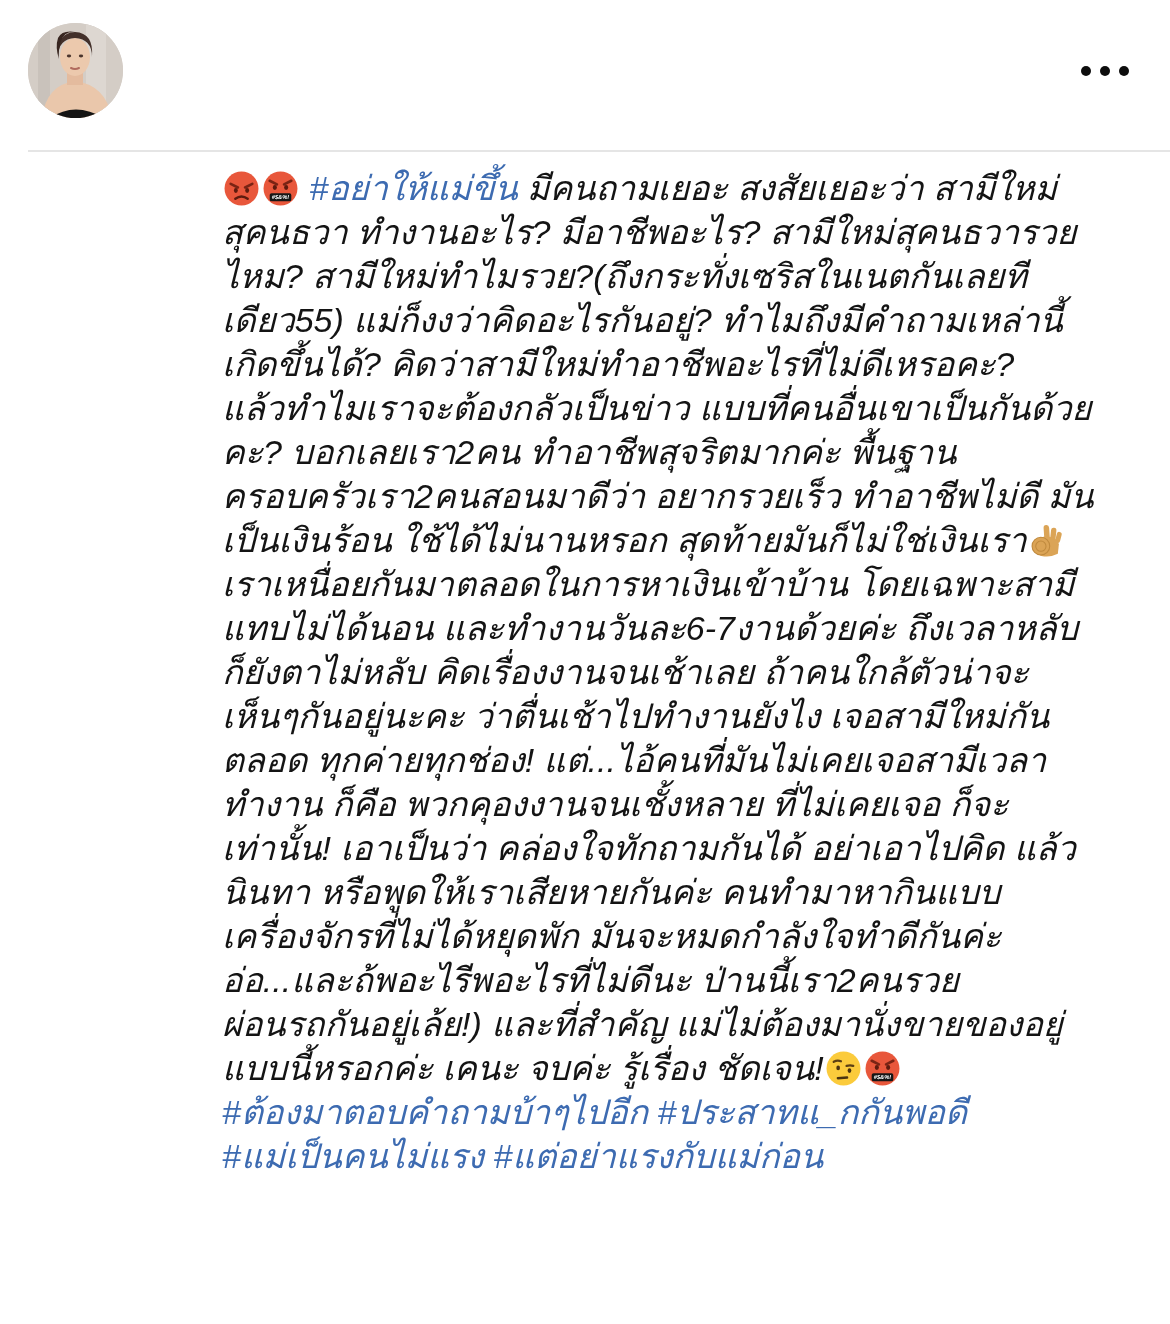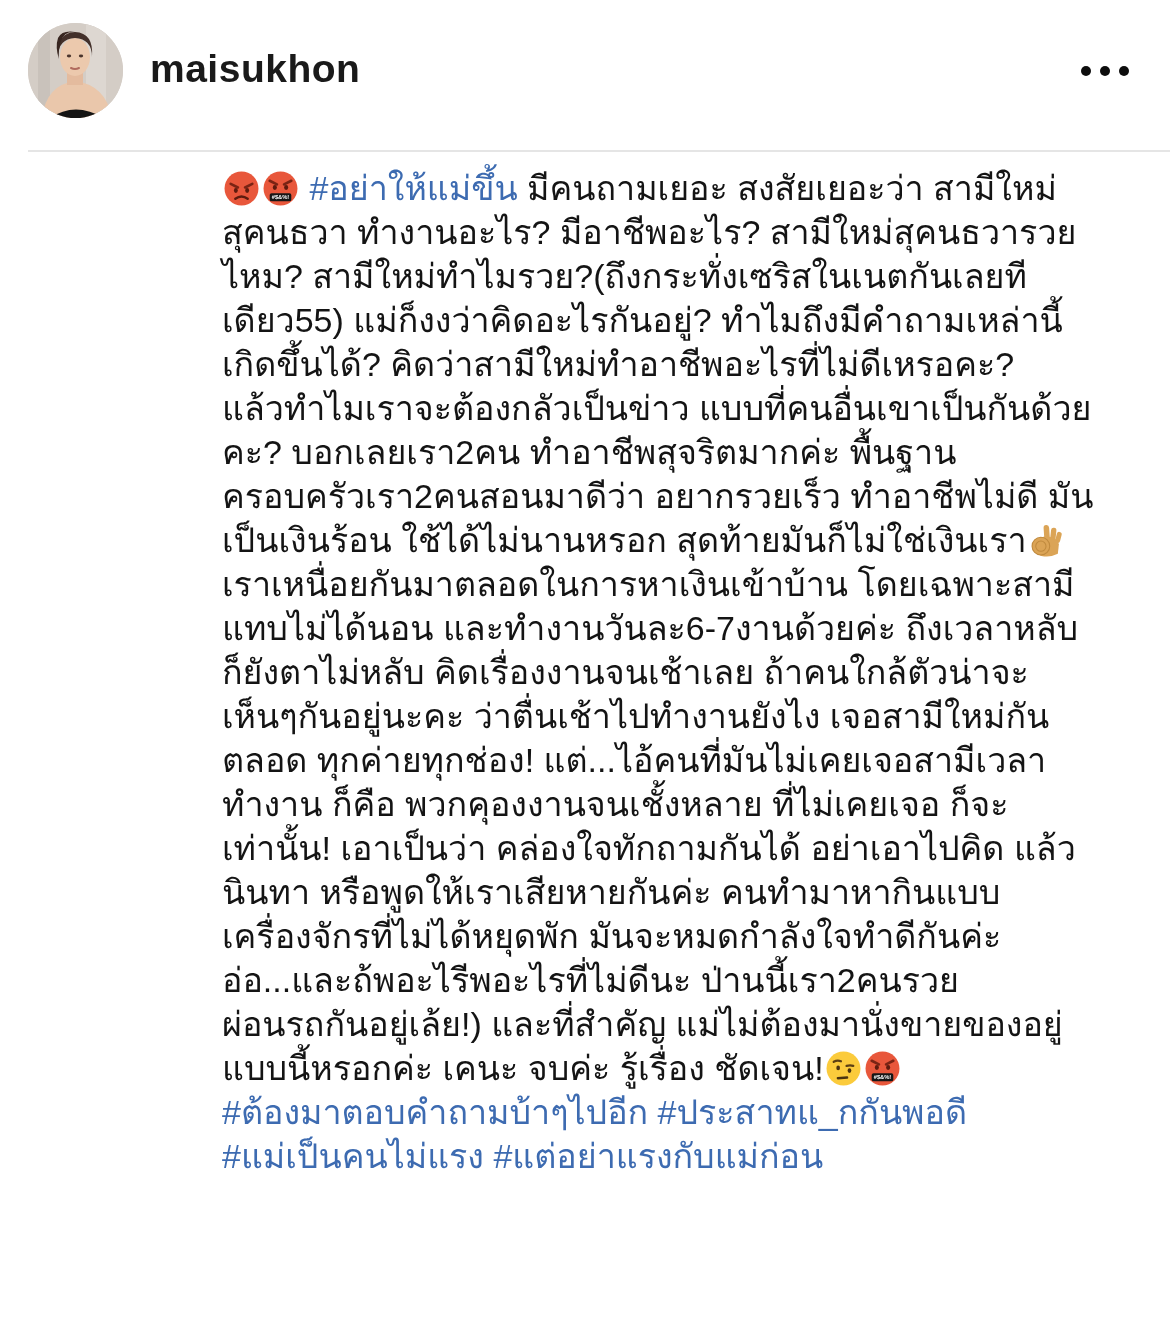--- a/index.html
+++ b/index.html
@@ -9,21 +9,21 @@
   .avatar{position:absolute;left:28px;top:23px;width:95px;height:95px;border-radius:50%;
           overflow:hidden;background:#d6cfc8;}
   .avatar svg{display:block;width:100%;height:100%;}
   .username{position:absolute;left:150px;top:47px;font-size:39px;font-weight:700;
             color:#1a1a1a;letter-spacing:0.5px;}
   .more{position:absolute;right:41px;top:66px;display:flex;gap:9px;cursor:pointer;}
   .more .dot{width:10px;height:10px;border-radius:50%;background:#0d0d0d;}
   .divider{position:absolute;top:150px;left:28px;right:0;height:2px;background:#e5e5e5;}
   
   .caption{position:absolute;left:222px;top:166px;width:780px;font-size:34px;
-           line-height:44px;color:#141414;}
+           line-height:44px;color:#141414;font-style:italic;}
   .line{height:44px;white-space:nowrap;}
   .hashtag{color:#3D6BB1;cursor:pointer;}
   .plain{color:inherit;}
   .emoji{display:inline-block;width:37px;height:37px;vertical-align:-7px;margin:0 1px;}
   .emoji svg{display:block;width:100%;height:100%;}
 </style>
 </head>
 <body>
 
 <div class="page">
@@ -46,21 +46,20 @@
         <path d="M30 34 Q28 10 47 9 Q66 10 64 34 Q64 16 47 15 Q30 16 30 34 Z" fill="#43302a"></path>
         <path d="M47 9 Q36 8 33 18 Q30 28 31 36 Q27 24 30 15 Q34 7 47 9 Z" fill="#382620"></path>
 
         <ellipse cx="41" cy="33" rx="2.2" ry="1.4" fill="#4a342c"></ellipse>
         <ellipse cx="53" cy="33" rx="2.2" ry="1.4" fill="#4a342c"></ellipse>
         <path d="M43 45 Q47 47 51 45" stroke="#b06a5d" stroke-width="2" fill="none" stroke-linecap="round"></path>
       </svg>
     </span>
   </div>
 
-  <div class="username">maisukhon</div>
 
   <div class="more">
     <span class="dot"></span>
     <span class="dot"></span>
     <span class="dot"></span>
   </div>
 
   <div class="divider"></div>
 
   <div class="caption">

